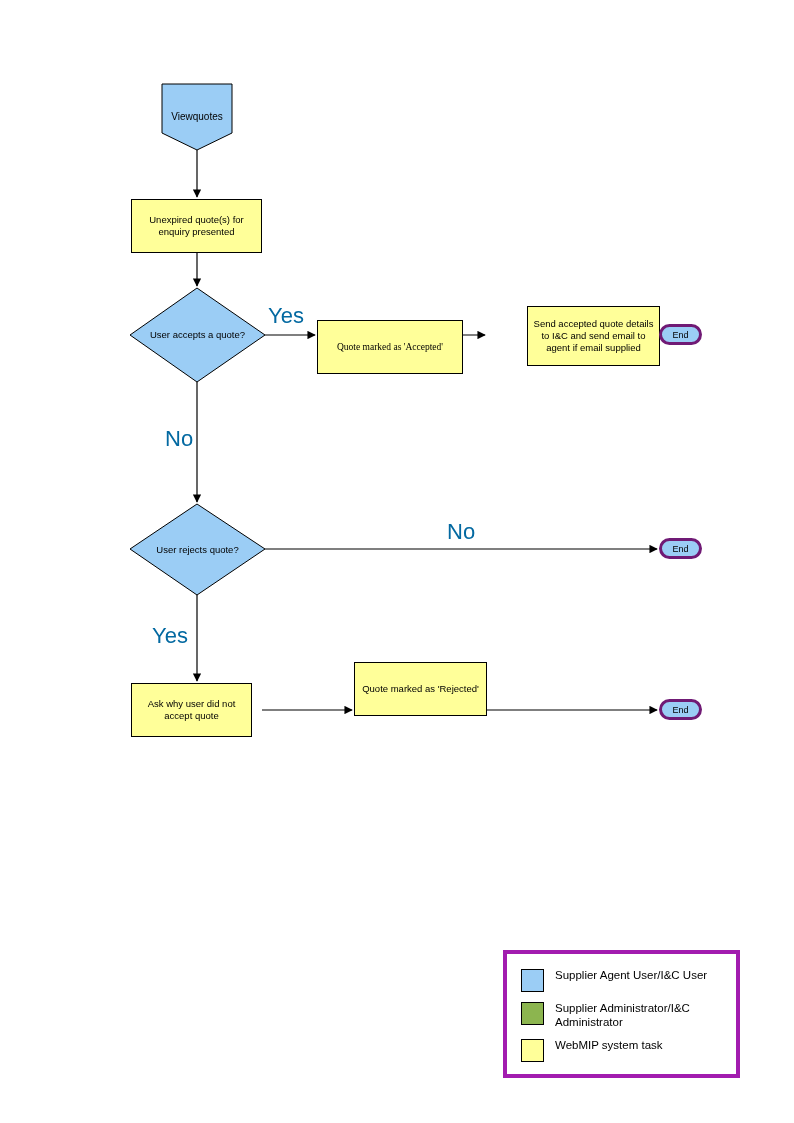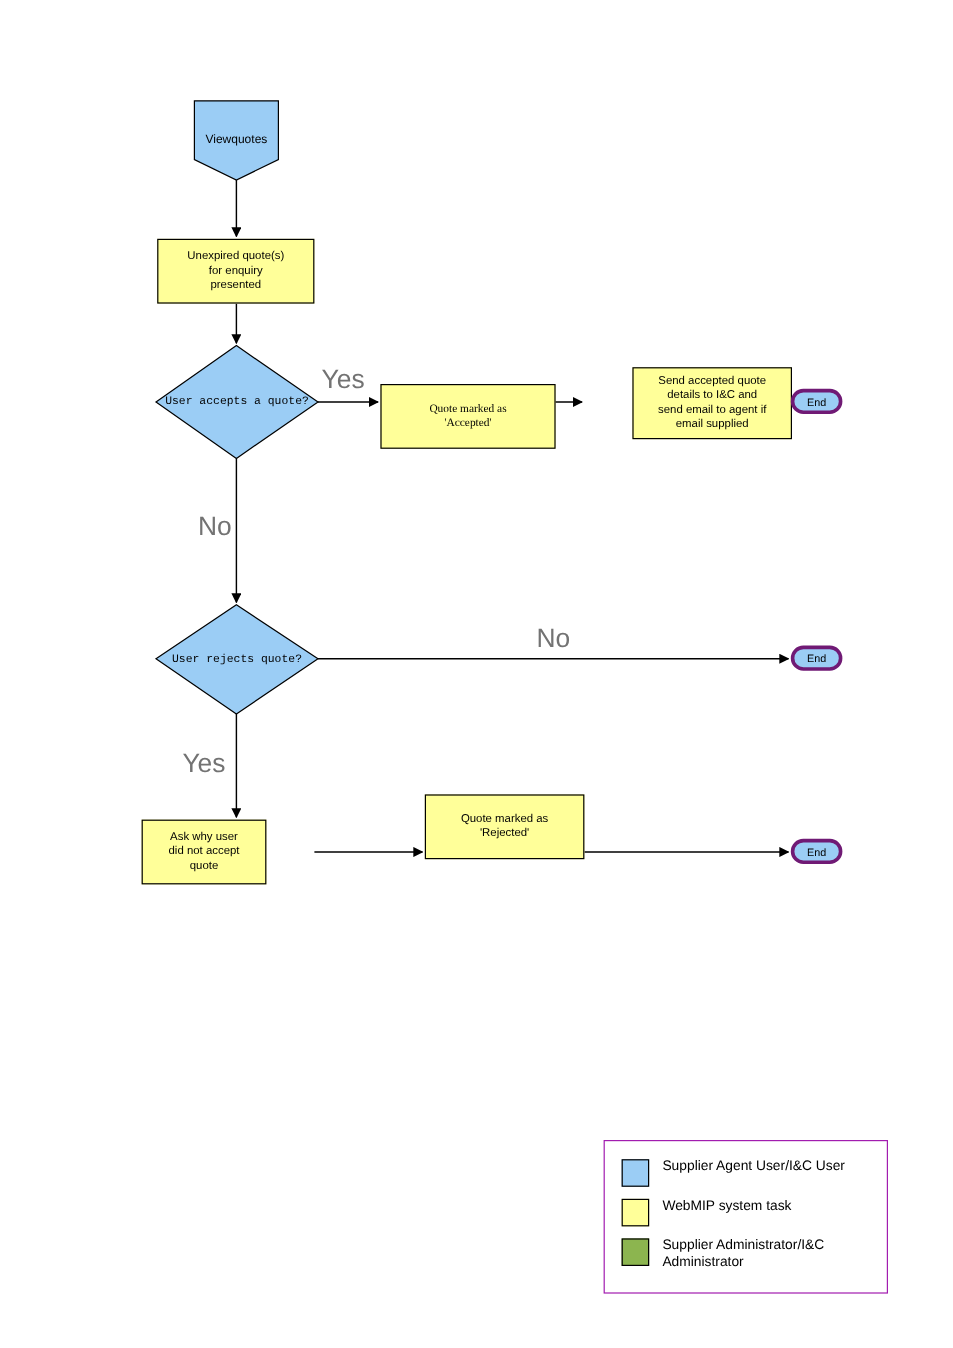--- a/index.html
+++ b/index.html
@@ -29,21 +29,21 @@
     justify-content: center;
     text-align: center;
     color: #000;
   }
   
   .process {
     background: #ffff99;
     border: 1px solid #000000;
     font-size: 9.5px;
     line-height: 12px;
-    padding: 2px 20px;
+    padding: 2px 4px;
   }
   
   .start {
     background: #9bcdf5;
     font-size: 10px;
     line-height: 12px;
   }
   .start .pent-label {
     position: relative;
     z-index: 2;
@@ -54,48 +54,47 @@
     z-index: 2;
     font-size: 9.5px;
     line-height: 12px;
     text-align: center;
     color: #000;
     width: 100%;
     display: flex;
     align-items: center;
     justify-content: center;
     height: 100%;
-    font-family: Liberation Mono, monospace;
   }
   
   .terminator {
     background: #9bcdf5;
     border: 3px solid #701a75;
     border-radius: 11px;
     font-size: 9px;
     line-height: 10px;
   }
   
   .edge-label {
     position: absolute;
     font-size: 22px;
     line-height: 22px;
-    color: #737373;
+    color: #0369a1;
     font-family: "Liberation Sans", sans-serif;
     white-space: nowrap;
   }
   
   #legend {
     position: absolute;
     left: 503px;
     top: 950px;
     width: 237px;
     height: 128px;
     background: #ffffff;
-    border: 1px solid #a21caf;
+    border: 4px solid #a21caf;
     box-sizing: border-box;
     padding: 14px 0 0 0;
   }
   .legend-row {
     display: flex;
     align-items: flex-start;
     margin: 0 0 9px 14px;
   }
   .legend-swatch {
     width: 23px;
@@ -166,21 +165,21 @@
 </div>
 
 <div class="node" style="left:130px; top:504px; width:135px; height:91px;">
   <span class="decision-label">User rejects quote?</span>
 </div>
 
 <div class="node terminator" style="left:659px; top:538px; width:43px; height:21px;">
   <span>End</span>
 </div>
 
-<div class="node process" style="left:118px; top:683px; width:104px; height:54px;">
+<div class="node process" style="left:131px; top:683px; width:121px; height:54px;">
   <span>Ask why user did not accept quote</span>
 </div>
 
 <div class="node process" style="left:354px; top:662px; width:133px; height:54px;">
   <span>Quote  marked as 'Rejected'</span>
 </div>
 
 <div class="node terminator" style="left:659px; top:699px; width:43px; height:21px;">
   <span>End</span>
 </div>
@@ -192,20 +191,20 @@
 <div class="edge-label" style="left:447px; top:521px;">No</div>
 
 <div class="edge-label" style="left:152px; top:625px;">Yes</div>
 
 <div id="legend">
   <div class="legend-row">
     <span class="legend-swatch" style="background:#9BCDF5;"></span>
     <span class="legend-text">Supplier Agent User/I&amp;C User</span>
   </div>
   <div class="legend-row">
+    <span class="legend-swatch" style="background:#8CB54F;"></span>
+    <span class="legend-text">Supplier Administrator/I&amp;C Administrator</span>
+  </div>
+  <div class="legend-row">
     <span class="legend-swatch" style="background:#FFFF99;"></span>
     <span class="legend-text">WebMIP system task</span>
   </div>
-  <div class="legend-row">
-    <span class="legend-swatch" style="background:#8CB54F;"></span>
-    <span class="legend-text">Supplier Administrator/I&amp;C Administrator</span>
-  </div>
 </div>
 
 </body></html>

